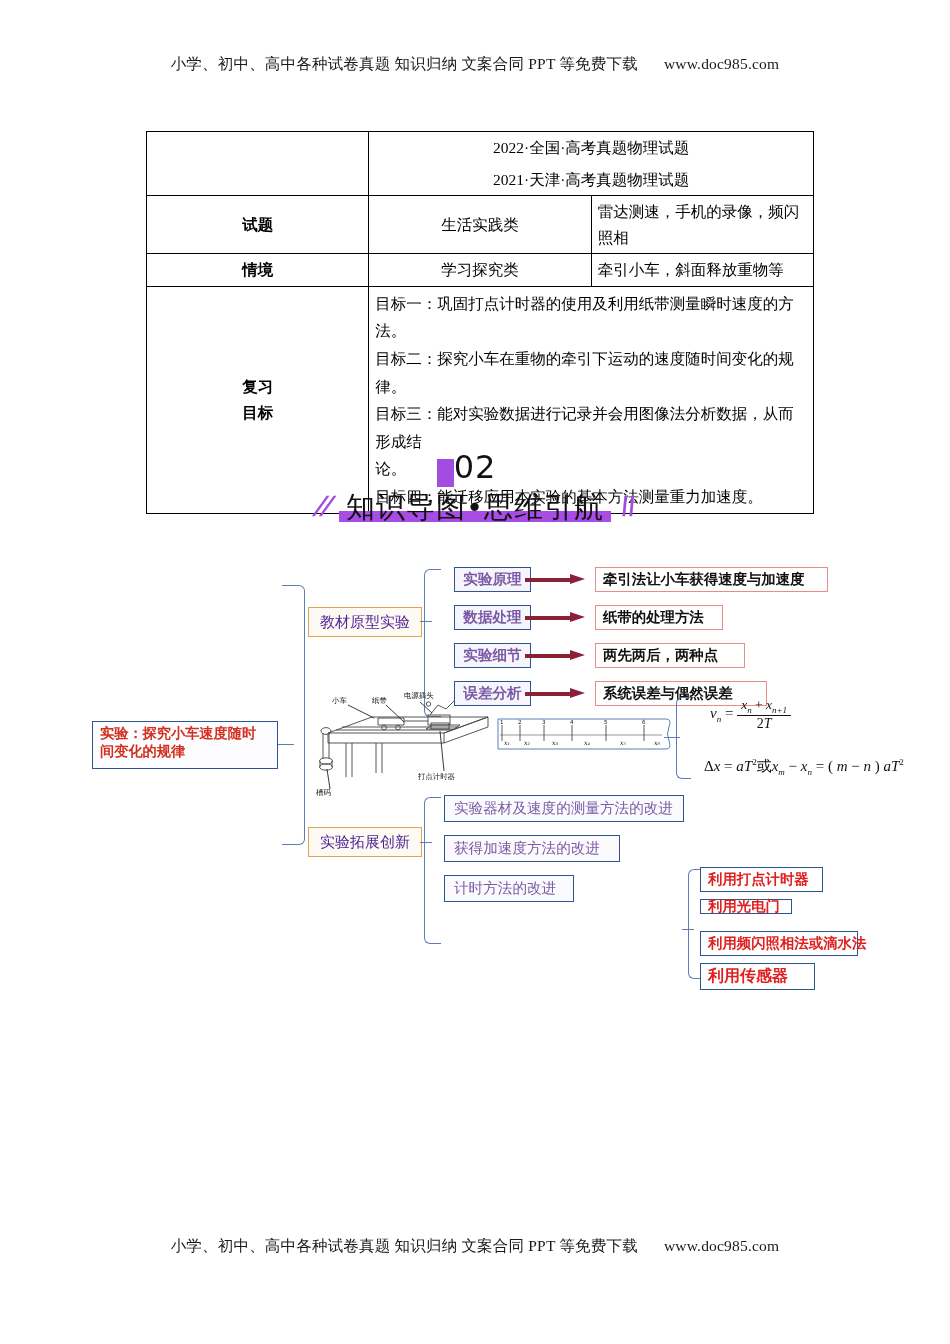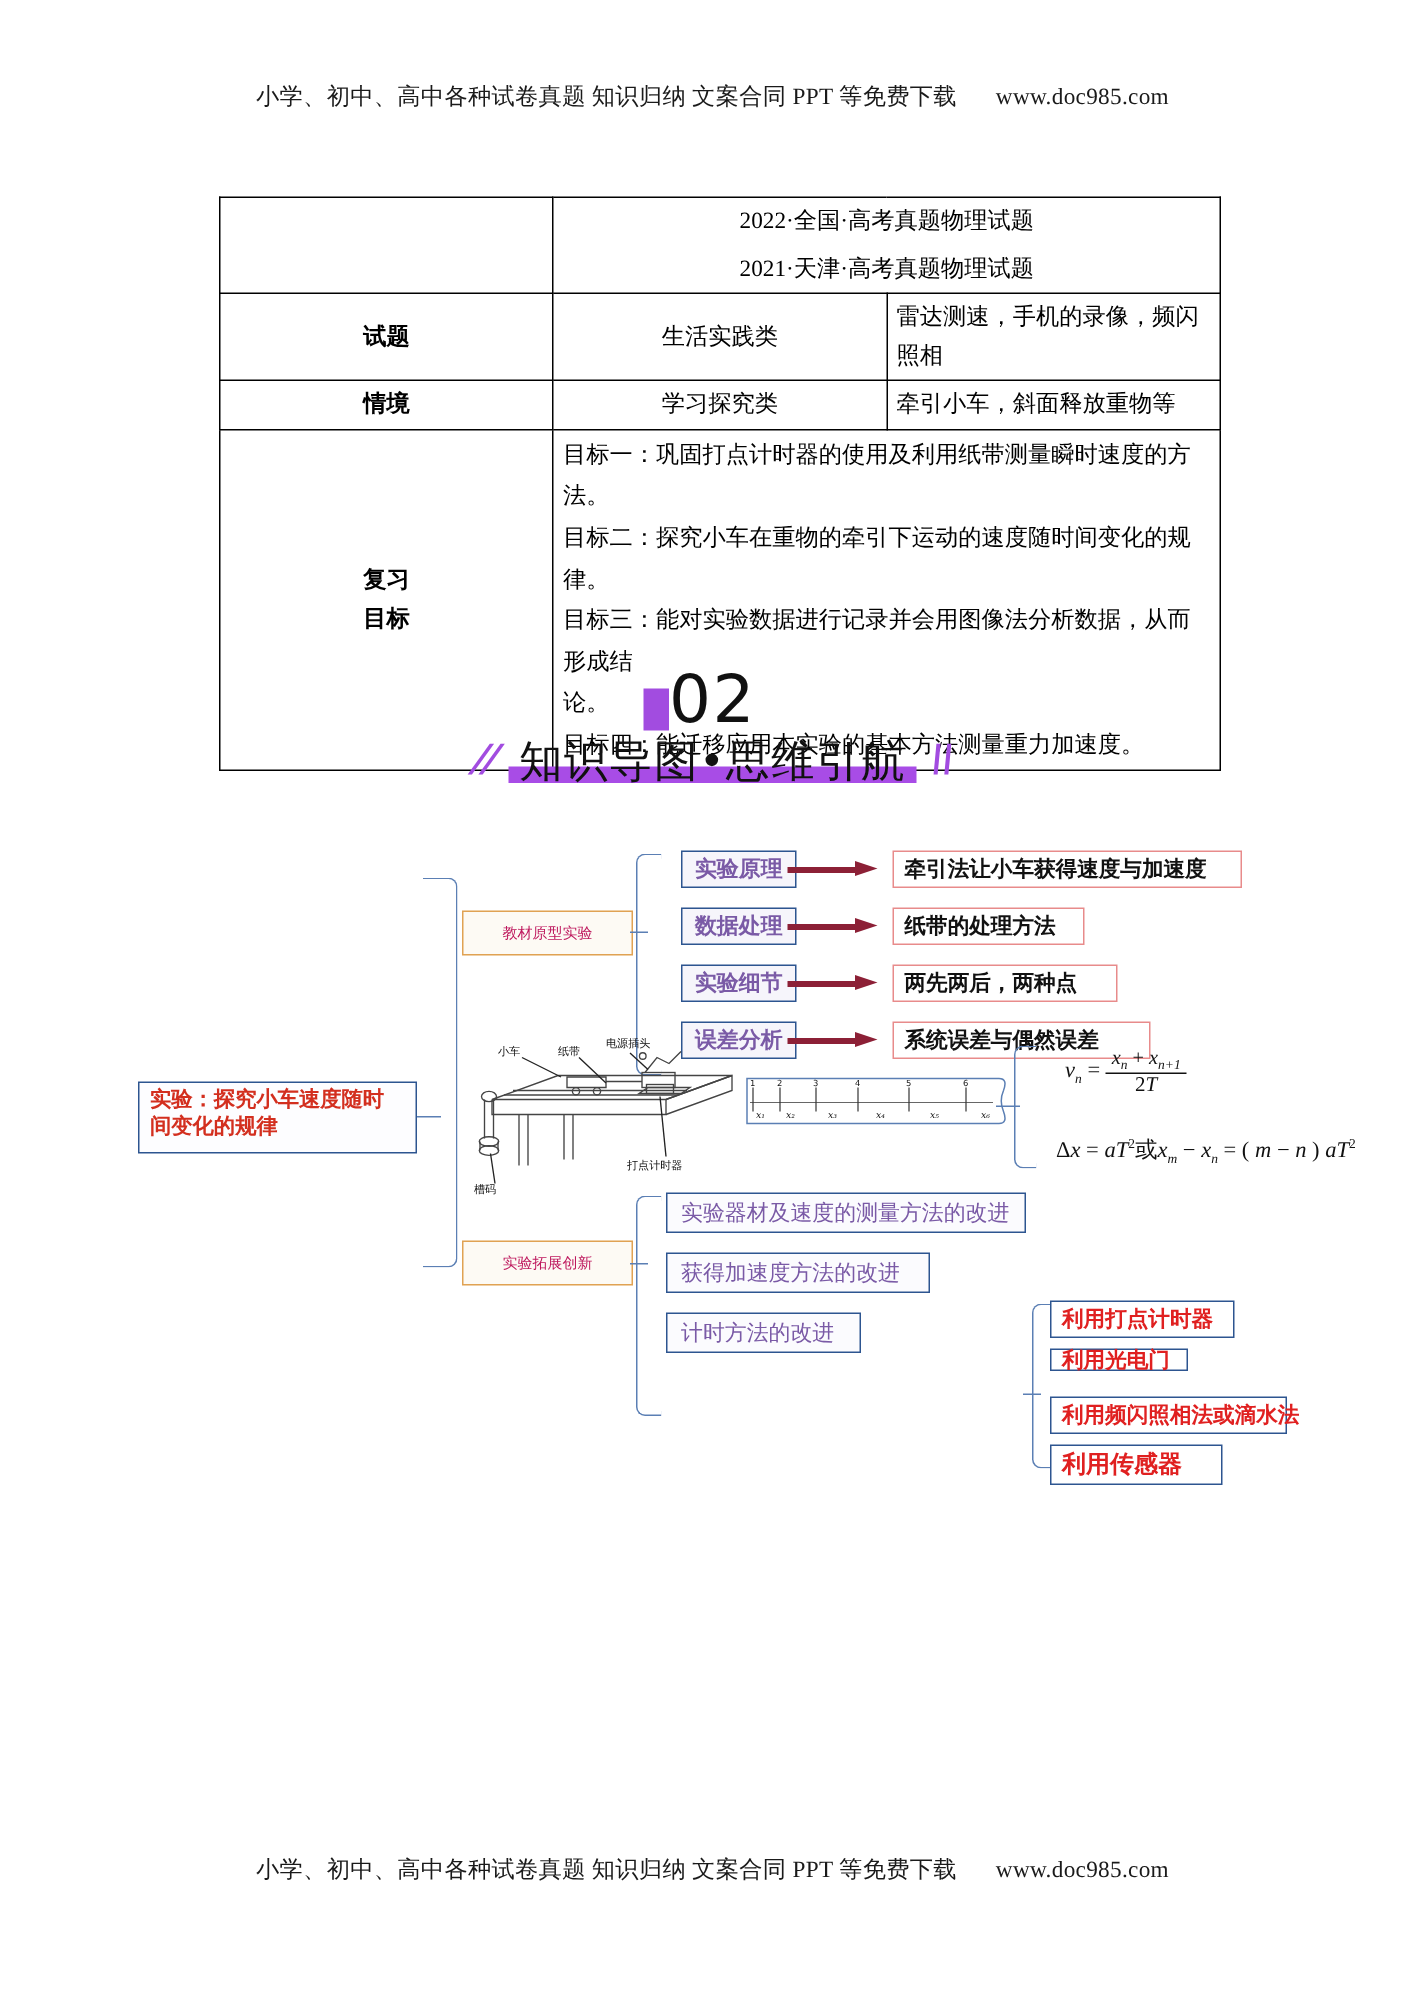--- a/index.html
+++ b/index.html
@@ -38,21 +38,21 @@
 
   
   .banner{position:absolute;left:0;top:445px;width:950px;text-align:center;}
   .num-wrap{position:relative;display:inline-block;height:44px;}
   .num-sq{
     position:absolute;left:-17px;top:14px;width:17px;height:28px;
     background:#a24ce0;
   }
   .num-txt{
     font-family:"DejaVu Sans","Liberation Sans",sans-serif;
-    font-size:44px;font-weight:400;letter-spacing:1px;color:#111;
+    font-size:32px;font-weight:400;letter-spacing:1px;color:#111;
     line-height:44px;position:relative;z-index:2;
   }
   .ban-row{
     margin-top:2px;display:flex;align-items:flex-end;justify-content:center;gap:9px;
   }
   .slashes{
     font-family:"DejaVu Sans","Liberation Sans",sans-serif;
     color:#a24ce0;font-size:25px;font-weight:700;font-style:italic;
     line-height:1;transform:skewX(-12deg);letter-spacing:-2px;padding-bottom:5px;
   }
@@ -78,21 +78,21 @@
   
   .n-root{
     left:92px;top:166px;width:186px;height:48px;
     border:1.6px solid #2d5590;background:#fdfdff;
     color:#d32f1f;font-size:14.2px;font-weight:700;line-height:1.25;
     padding:3px 7px;white-space:normal;display:block;
   }
   
   .n-cat{
     border:1.4px solid #e0a253;background:#fdfaf4;
-    color:#be185d;font-size:10px;font-weight:400;
+    color:#4c1d95;font-size:15px;font-weight:400;
     padding:4px 10px;justify-content:center;
   }
   .n-cat1{left:308px;top:52px;width:114px;height:30px;}
   .n-cat2{left:308px;top:272px;width:114px;height:30px;}
   
   .n-pl{
     border:1.7px solid #2d5590;background:#f6f5fb;
     color:#7a5aa6;font-weight:700;font-size:14.6px;
     padding:2px 8px;justify-content:center;
   }

